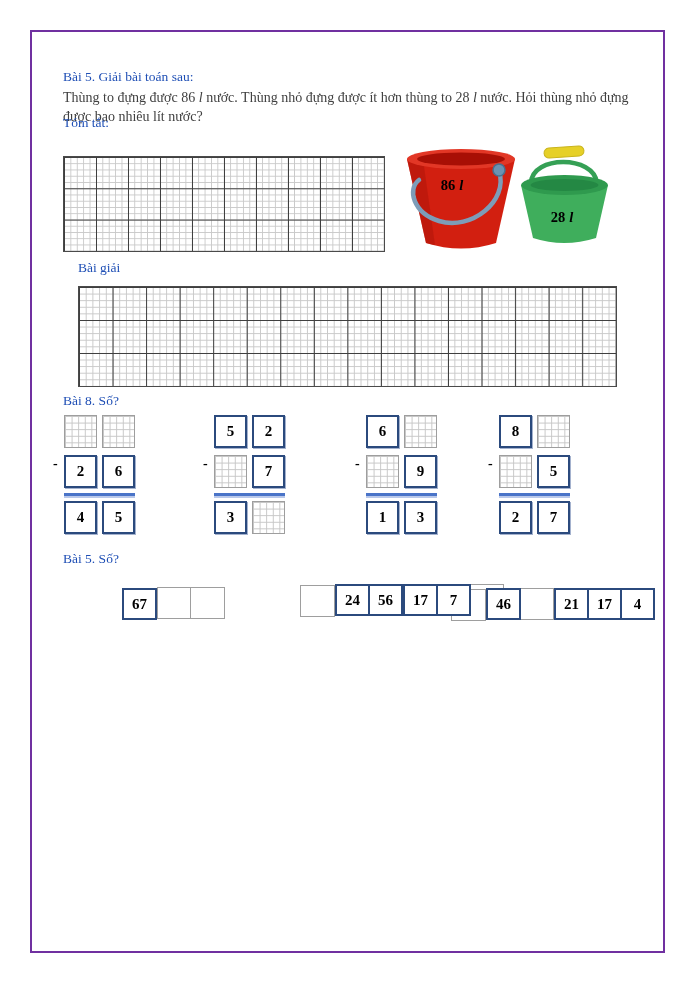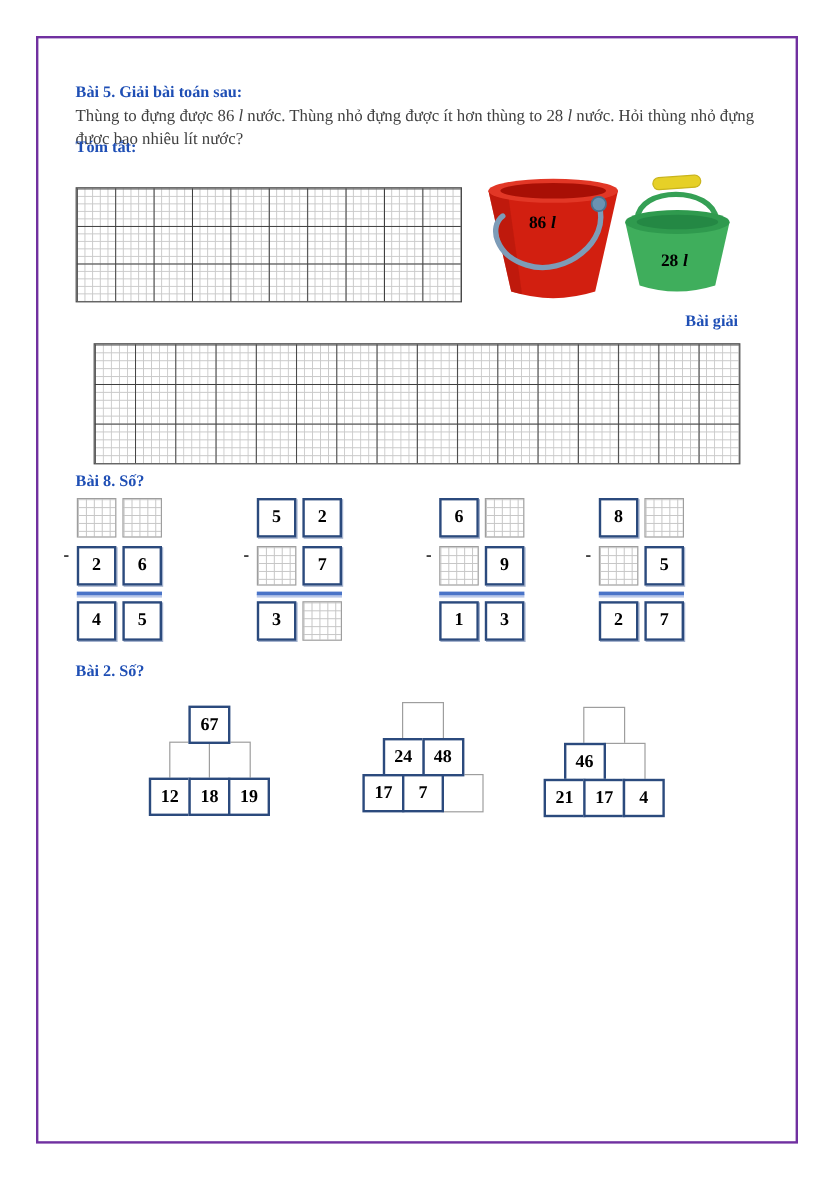--- a/index.html
+++ b/index.html
@@ -1,21 +1,21 @@
 <!DOCTYPE html>
 <html><head>
 <meta charset="utf-8">
 <style>
   html,body{margin:0;padding:0}
   body{
     width:694px;height:982px;background:#ffffff;position:relative;overflow:hidden;
     font-family:"Liberation Serif","DejaVu Serif",serif;color:#000;
   }
   .abs{position:absolute}
-  .heading{color:#1f4fb5;font-weight:bold;font-size:13.5px;white-space:nowrap}
+  .heading{color:#1f4fb5;font-weight:normal;font-size:13.5px;white-space:nowrap}
   .para{font-size:14px;line-height:19px;color:#404040}
   .lit{font-style:italic}
 
   #page-border{
     left:30px;top:30px;width:631px;height:919px;
     border:2px solid #7030A0;
   }
 
   
   .graph{
@@ -27,21 +27,21 @@
       linear-gradient(to bottom,#c9c9c9 1px,transparent 1px);
   }
   #grid-tomtat{
     left:63px;top:156px;width:320px;height:94px;
     background-size:32px 31.3px,32px 31.3px,6.4px 6.26px,6.4px 6.26px;
   }
   #grid-baigiai{
     left:78px;top:286px;width:537px;height:99px;
     background-size:33.56px 33px,33.56px 33px,6.71px 6.6px,6.71px 6.6px;
   }
-  #label-baigiai{left:78px;top:260px;width:537px;text-align:right}
+  #label-baigiai{left:78px;top:260px;width:537px;text-align:left}
 
   
   .prob{position:absolute;width:71px}
   .prow{display:flex;gap:5px}
   .prow.mid{margin-top:7px}
   .prow.bot{margin-top:5px}
   .cell{
     width:33px;height:33px;box-sizing:border-box;flex:0 0 33px;
     display:flex;align-items:center;justify-content:center;
     font-weight:bold;font-size:15px;background:#fff;
@@ -51,21 +51,21 @@
     border:1px solid #9e9e9e;
     background-image:
       linear-gradient(to right,#c6c6c6 1px,transparent 1px),
       linear-gradient(to bottom,#c6c6c6 1px,transparent 1px);
     background-size:6.6px 6.6px;
   }
   .ansline{margin-top:5px;height:3px;width:71px;background:#4a74c8;box-shadow:0 2px 0 #b9c8ea}
   .minus{position:absolute;left:-11px;top:42px;font-weight:bold;font-size:14px;line-height:14px}
 
   
-  .pyr{position:absolute;width:105px;display:flex;flex-direction:column;align-items:center}
+  .pyr{position:absolute;width:105px;display:flex;flex-direction:row;align-items:center}
   .pyr-row{display:flex}
   .pyr-row + .pyr-row{margin-top:-2px}
   .pcell{
     width:35px;height:32px;box-sizing:border-box;flex:0 0 35px;
     display:flex;align-items:center;justify-content:center;
     font-weight:bold;font-size:15px;background:#fff;
   }
   .pcell.num{border:2px solid #2b4a7d;position:relative;z-index:1}
   .pcell.gridc{background-size:6.6px 6.3px;background-color:#fff}
   .pcell + .pcell{margin-left:-2px}
@@ -177,44 +177,39 @@
     <div class="cell gridc"></div>
     <div class="cell num">5</div>
   </div>
   <div class="ansline"></div>
   <div class="prow bot">
     <div class="cell num">2</div>
     <div class="cell num">7</div>
   </div>
 </div>
 
-<div class="abs heading" style="left:63px;top:551px">Bài 2. Số?</div>
+<div class="abs heading" style="left:63px;top:551px">Bài 5. Số?</div>
 
 <div class="pyr" style="left:122px;top:588px">
   <div class="pyr-row">
     <div class="pcell num">67</div>
   </div>
   <div class="pyr-row">
     <div class="pcell gridc"></div>
     <div class="pcell gridc"></div>
   </div>
-  <div class="pyr-row">
-    <div class="pcell num">12</div>
-    <div class="pcell num">18</div>
-    <div class="pcell num">19</div>
-  </div>
 </div>
 
 <div class="pyr" style="left:300px;top:585px">
   <div class="pyr-row">
     <div class="pcell gridc"></div>
   </div>
   <div class="pyr-row">
     <div class="pcell num">24</div>
-    <div class="pcell num">48</div>
+    <div class="pcell num">56</div>
   </div>
   <div class="pyr-row">
     <div class="pcell num">17</div>
     <div class="pcell num">7</div>
     <div class="pcell gridc"></div>
   </div>
 </div>
 
 <div class="pyr" style="left:451px;top:589px">
   <div class="pyr-row">

